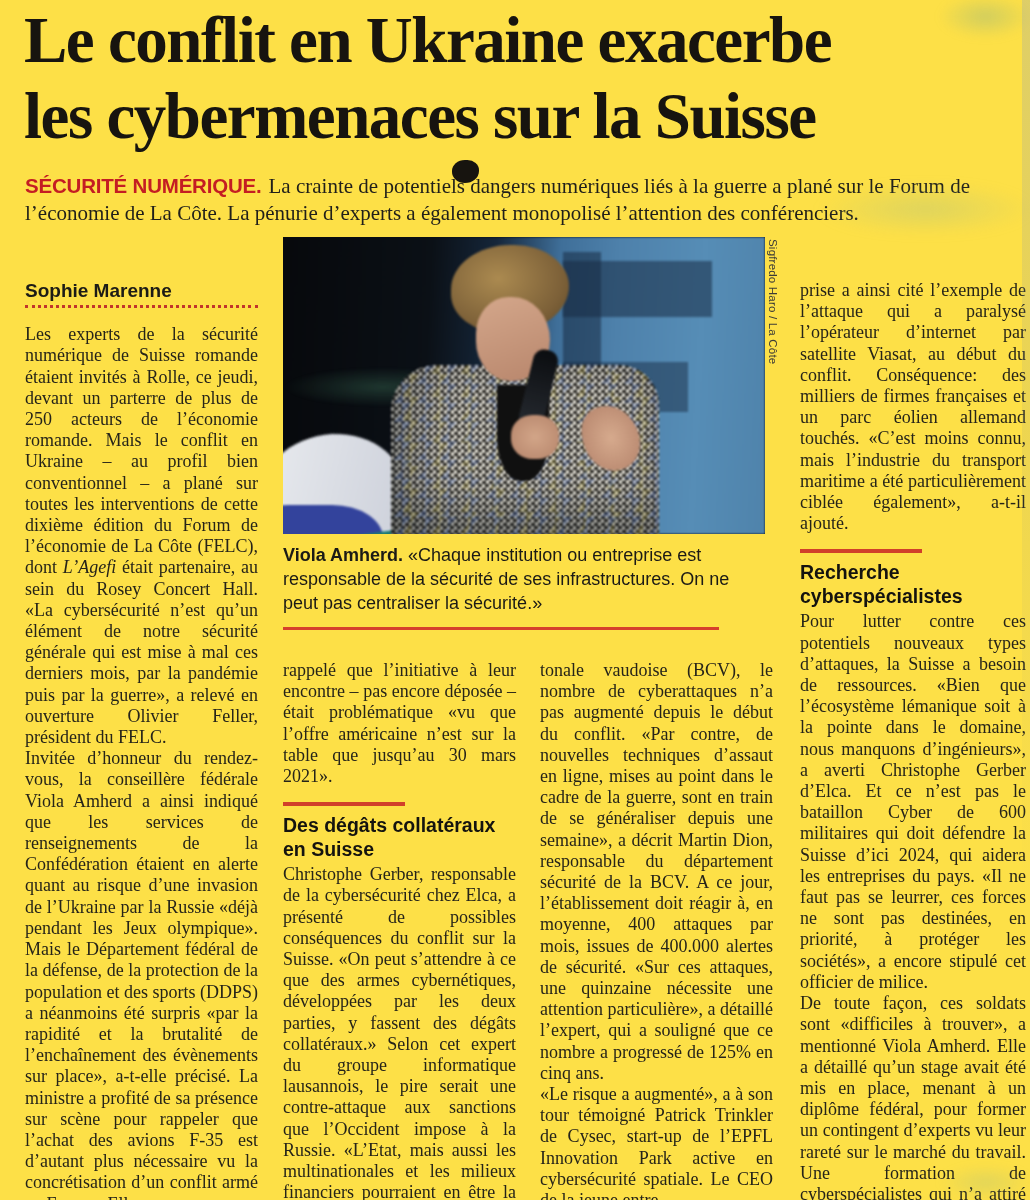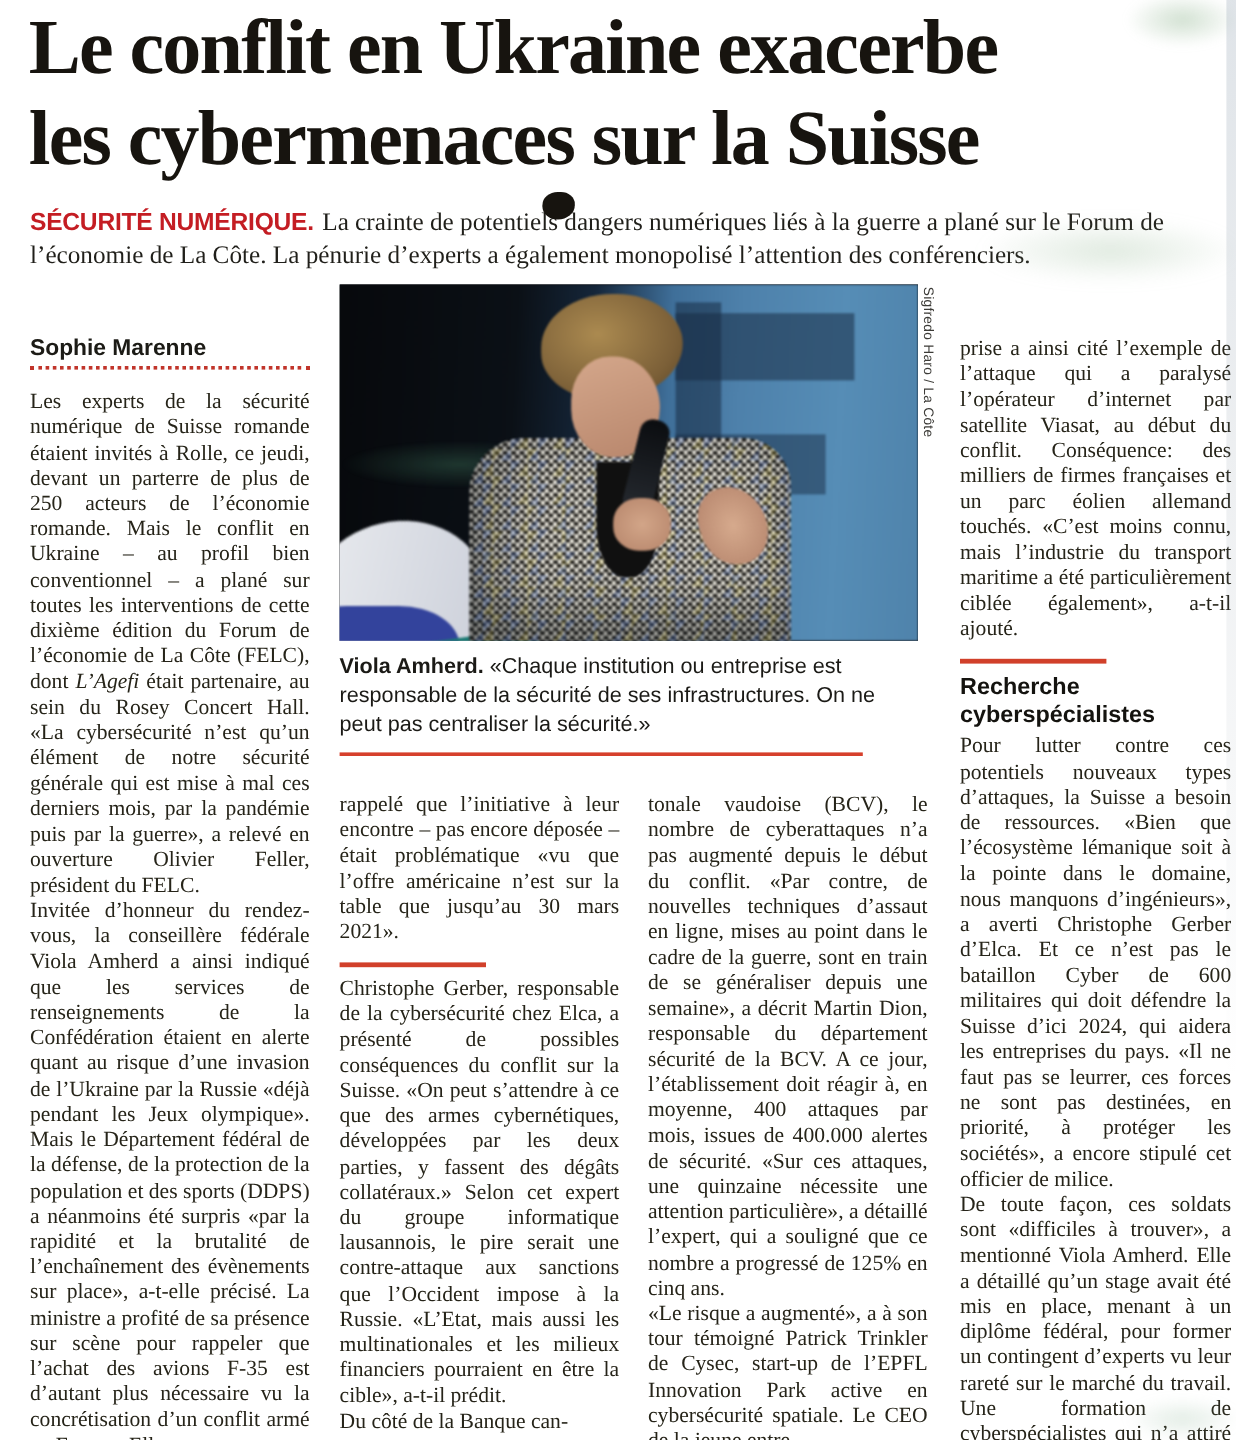--- a/index.html
+++ b/index.html
@@ -1,16 +1,16 @@
 <!DOCTYPE html>
 <html lang="fr"><head>
 <meta charset="utf-8">
 <style>
   html,body{margin:0;padding:0;background:#e8e6e0;}
-  .page{position:relative;width:1030px;height:1200px;background:#ffffff;overflow:hidden;
+  .page{position:relative;width:1030px;height:1200px;background:#fde047;overflow:hidden;
         font-family:"Liberation Serif", serif;color:#26241e;}
 
   
   .headline{position:absolute;left:24px;top:2px;margin:0;width:1000px;
             font-family:"Liberation Serif", serif;font-weight:bold;color:#17140f;
             font-size:65px;line-height:76px;letter-spacing:-1.5px;}
   .kicker{position:absolute;left:25px;top:172px;width:985px;margin:0;
           font-size:21px;line-height:27px;color:#201f1a;}
   .kicker-label{font-family:"Liberation Sans", sans-serif;font-weight:bold;
                 color:#c41d23;font-size:20.5px;margin-right:7px;letter-spacing:-0.2px;}
@@ -127,20 +127,21 @@
     </div>
     <div class="caption"><b>Viola Amherd.</b> <span>«Chaque institution ou entreprise est responsable de la sécurité de ses infrastructures. On ne peut pas centraliser la sécurité.»</span></div>
     <div class="cap-rule"></div>
   </div>
 
   <div class="credit">Sigfredo Haro / La Côte</div>
 
   <div class="col col2">
     <p>rappelé que l’initiative à leur encontre – pas encore déposée – était problématique «vu que l’offre américaine n’est sur la table que jusqu’au 30 mars 2021».</p>
     <div class="sect-rule"></div>
+    <h3 class="subhead">Des dégâts collatéraux en Suisse</h3>
     <p>Christophe Gerber, responsable de la cybersécurité chez Elca, a présenté de possibles conséquences du conflit sur la Suisse. «On peut s’attendre à ce que des armes cybernétiques, développées par les deux parties, y fassent des dégâts collatéraux.» Selon cet expert du groupe informatique lausannois, le pire serait une contre-attaque aux sanctions que l’Occident impose à la Russie. «L’Etat, mais aussi les multinationales et les milieux financiers pourraient en être la cible», a-t-il prédit.</p>
     <p>Du côté de la Banque can-</p>
   </div>
 
   <div class="col col3">
     <p>tonale vaudoise (BCV), le nombre de cyberattaques n’a pas augmenté depuis le début du conflit. «Par contre, de nouvelles techniques d’assaut en ligne, mises au point dans le cadre de la guerre, sont en train de se généraliser depuis une semaine», a décrit Martin Dion, responsable du département sécurité de la BCV. A ce jour, l’établissement doit réagir à, en moyenne, 400 attaques par mois, issues de 400.000 alertes de sécurité. «Sur ces attaques, une quinzaine nécessite une attention particulière», a détaillé l’expert, qui a souligné que ce nombre a progressé de 125% en cinq ans.</p>
     <p>«Le risque a augmenté», a à son tour témoigné Patrick Trinkler de Cysec, start-up de l’EPFL Innovation Park active en cybersécurité spatiale. Le CEO de la jeune entre-</p>
   </div>
 
   <div class="col col4">

